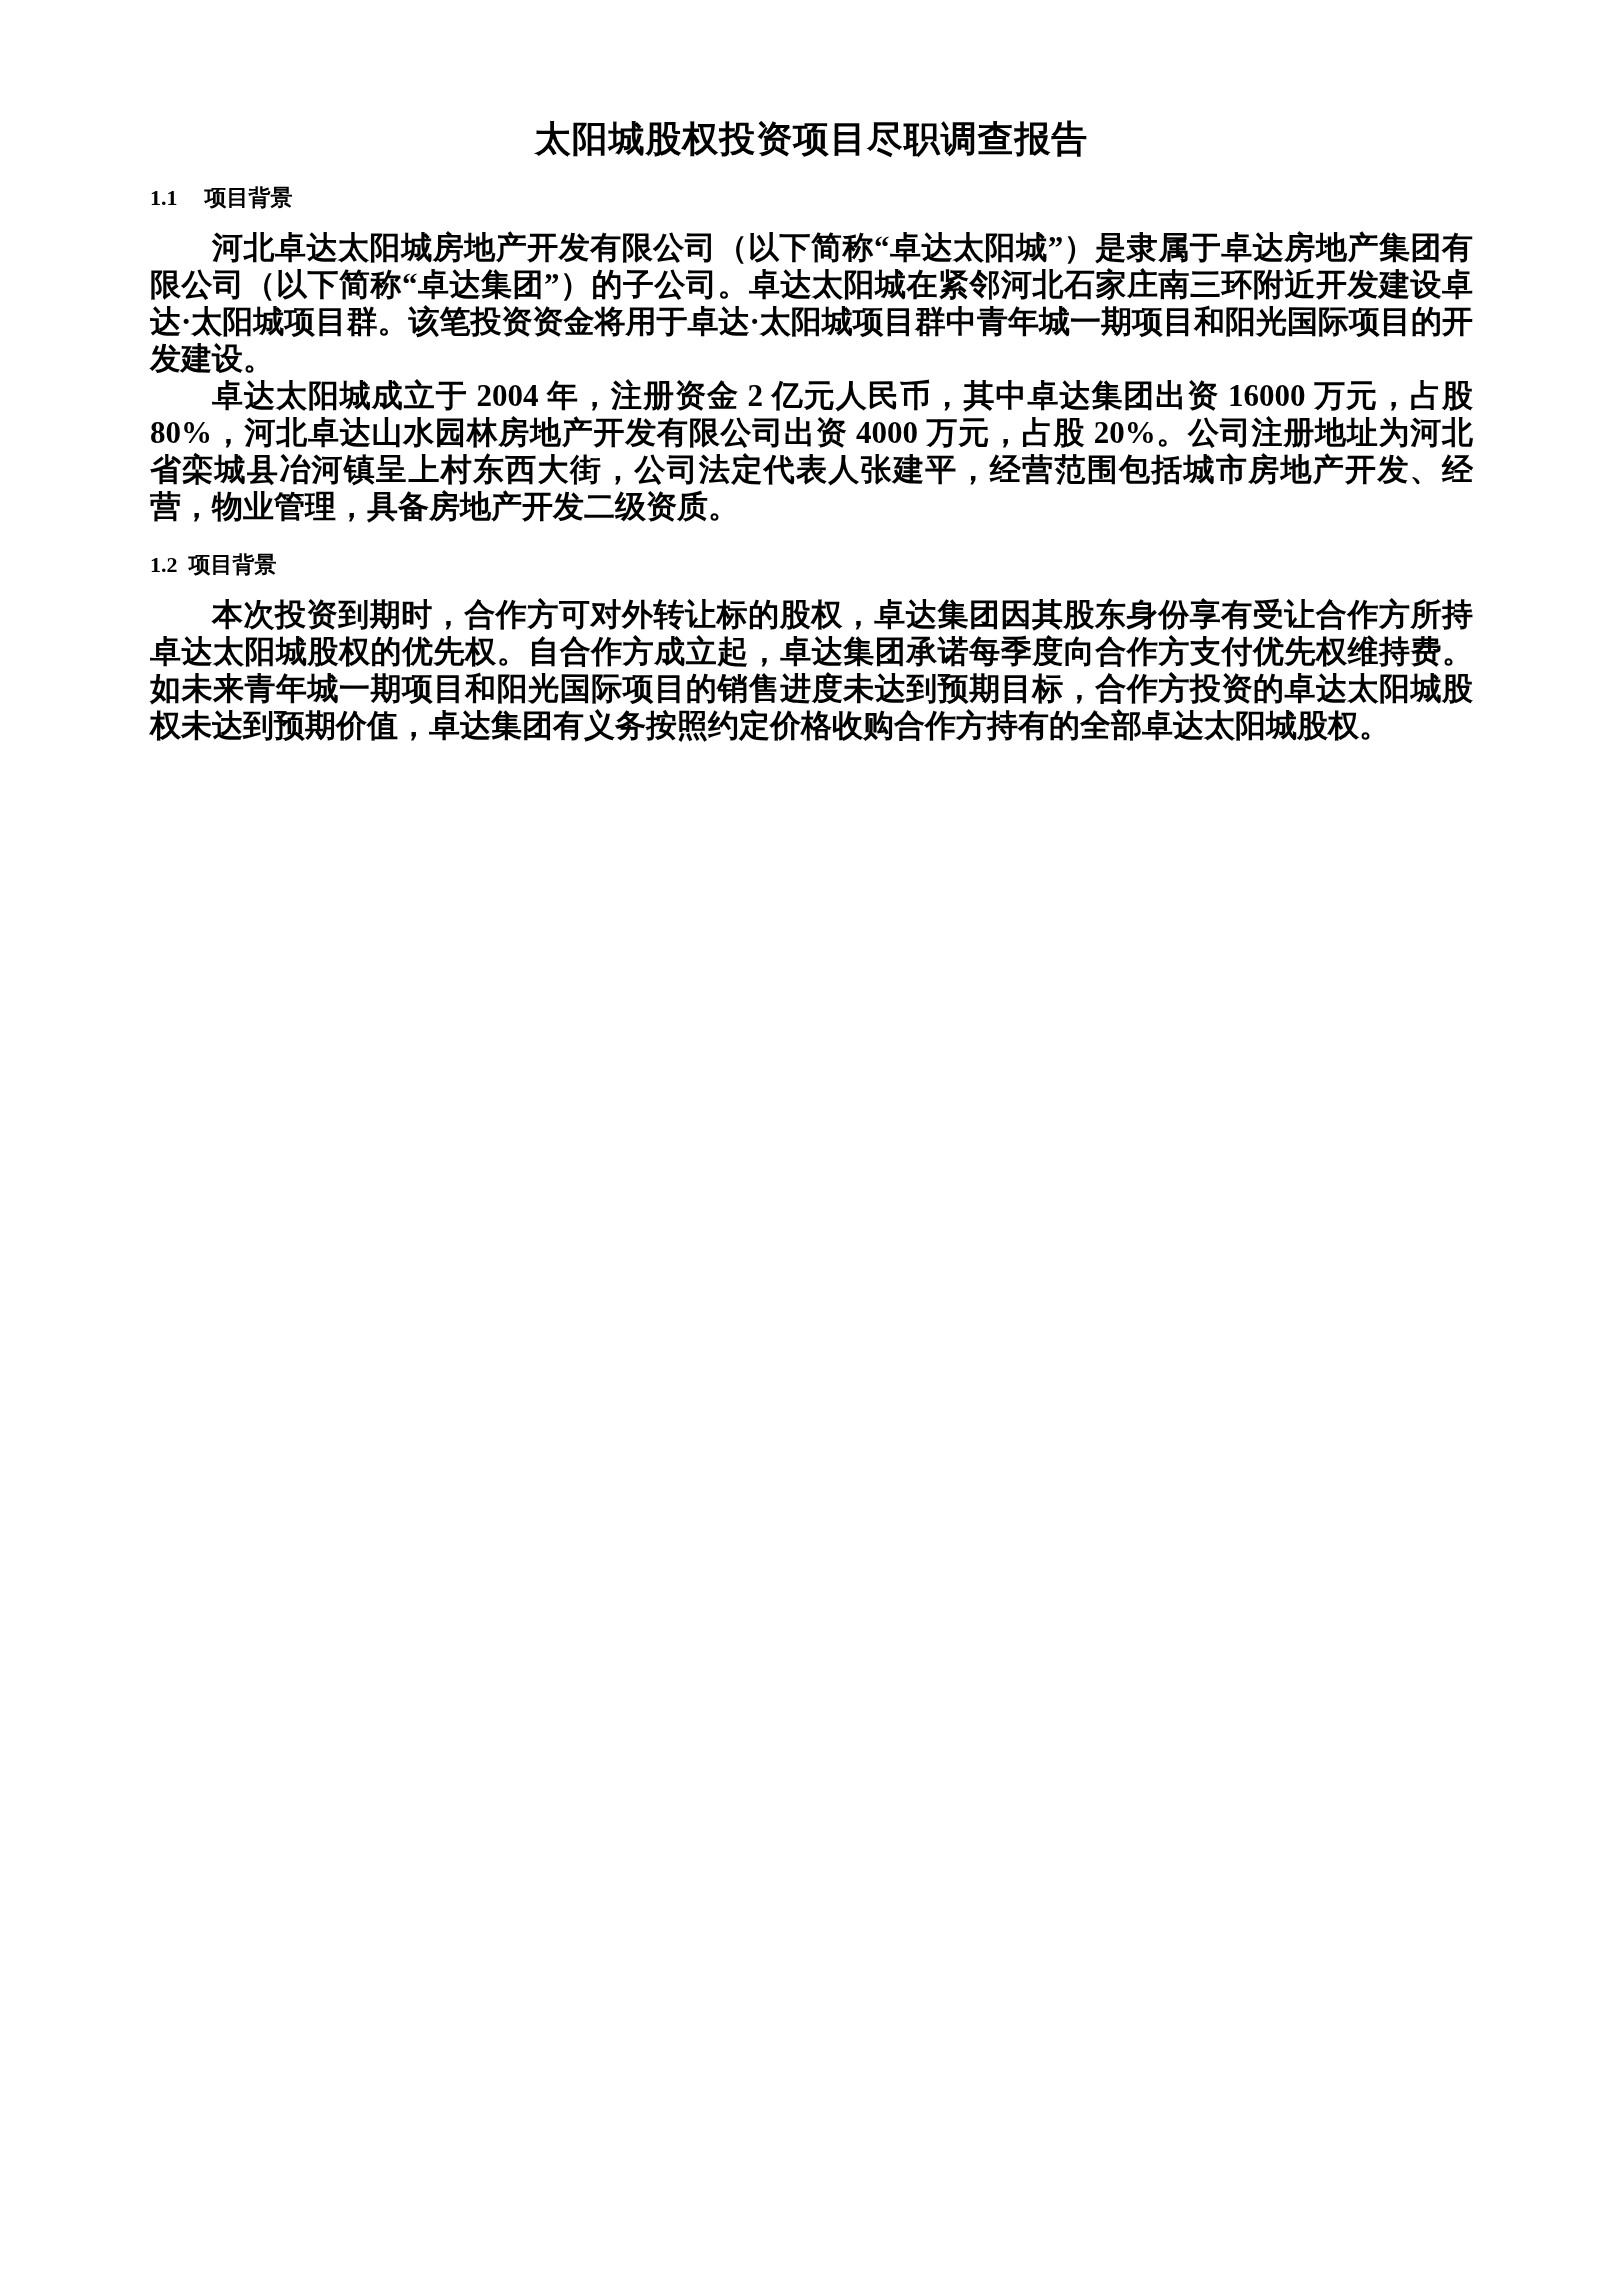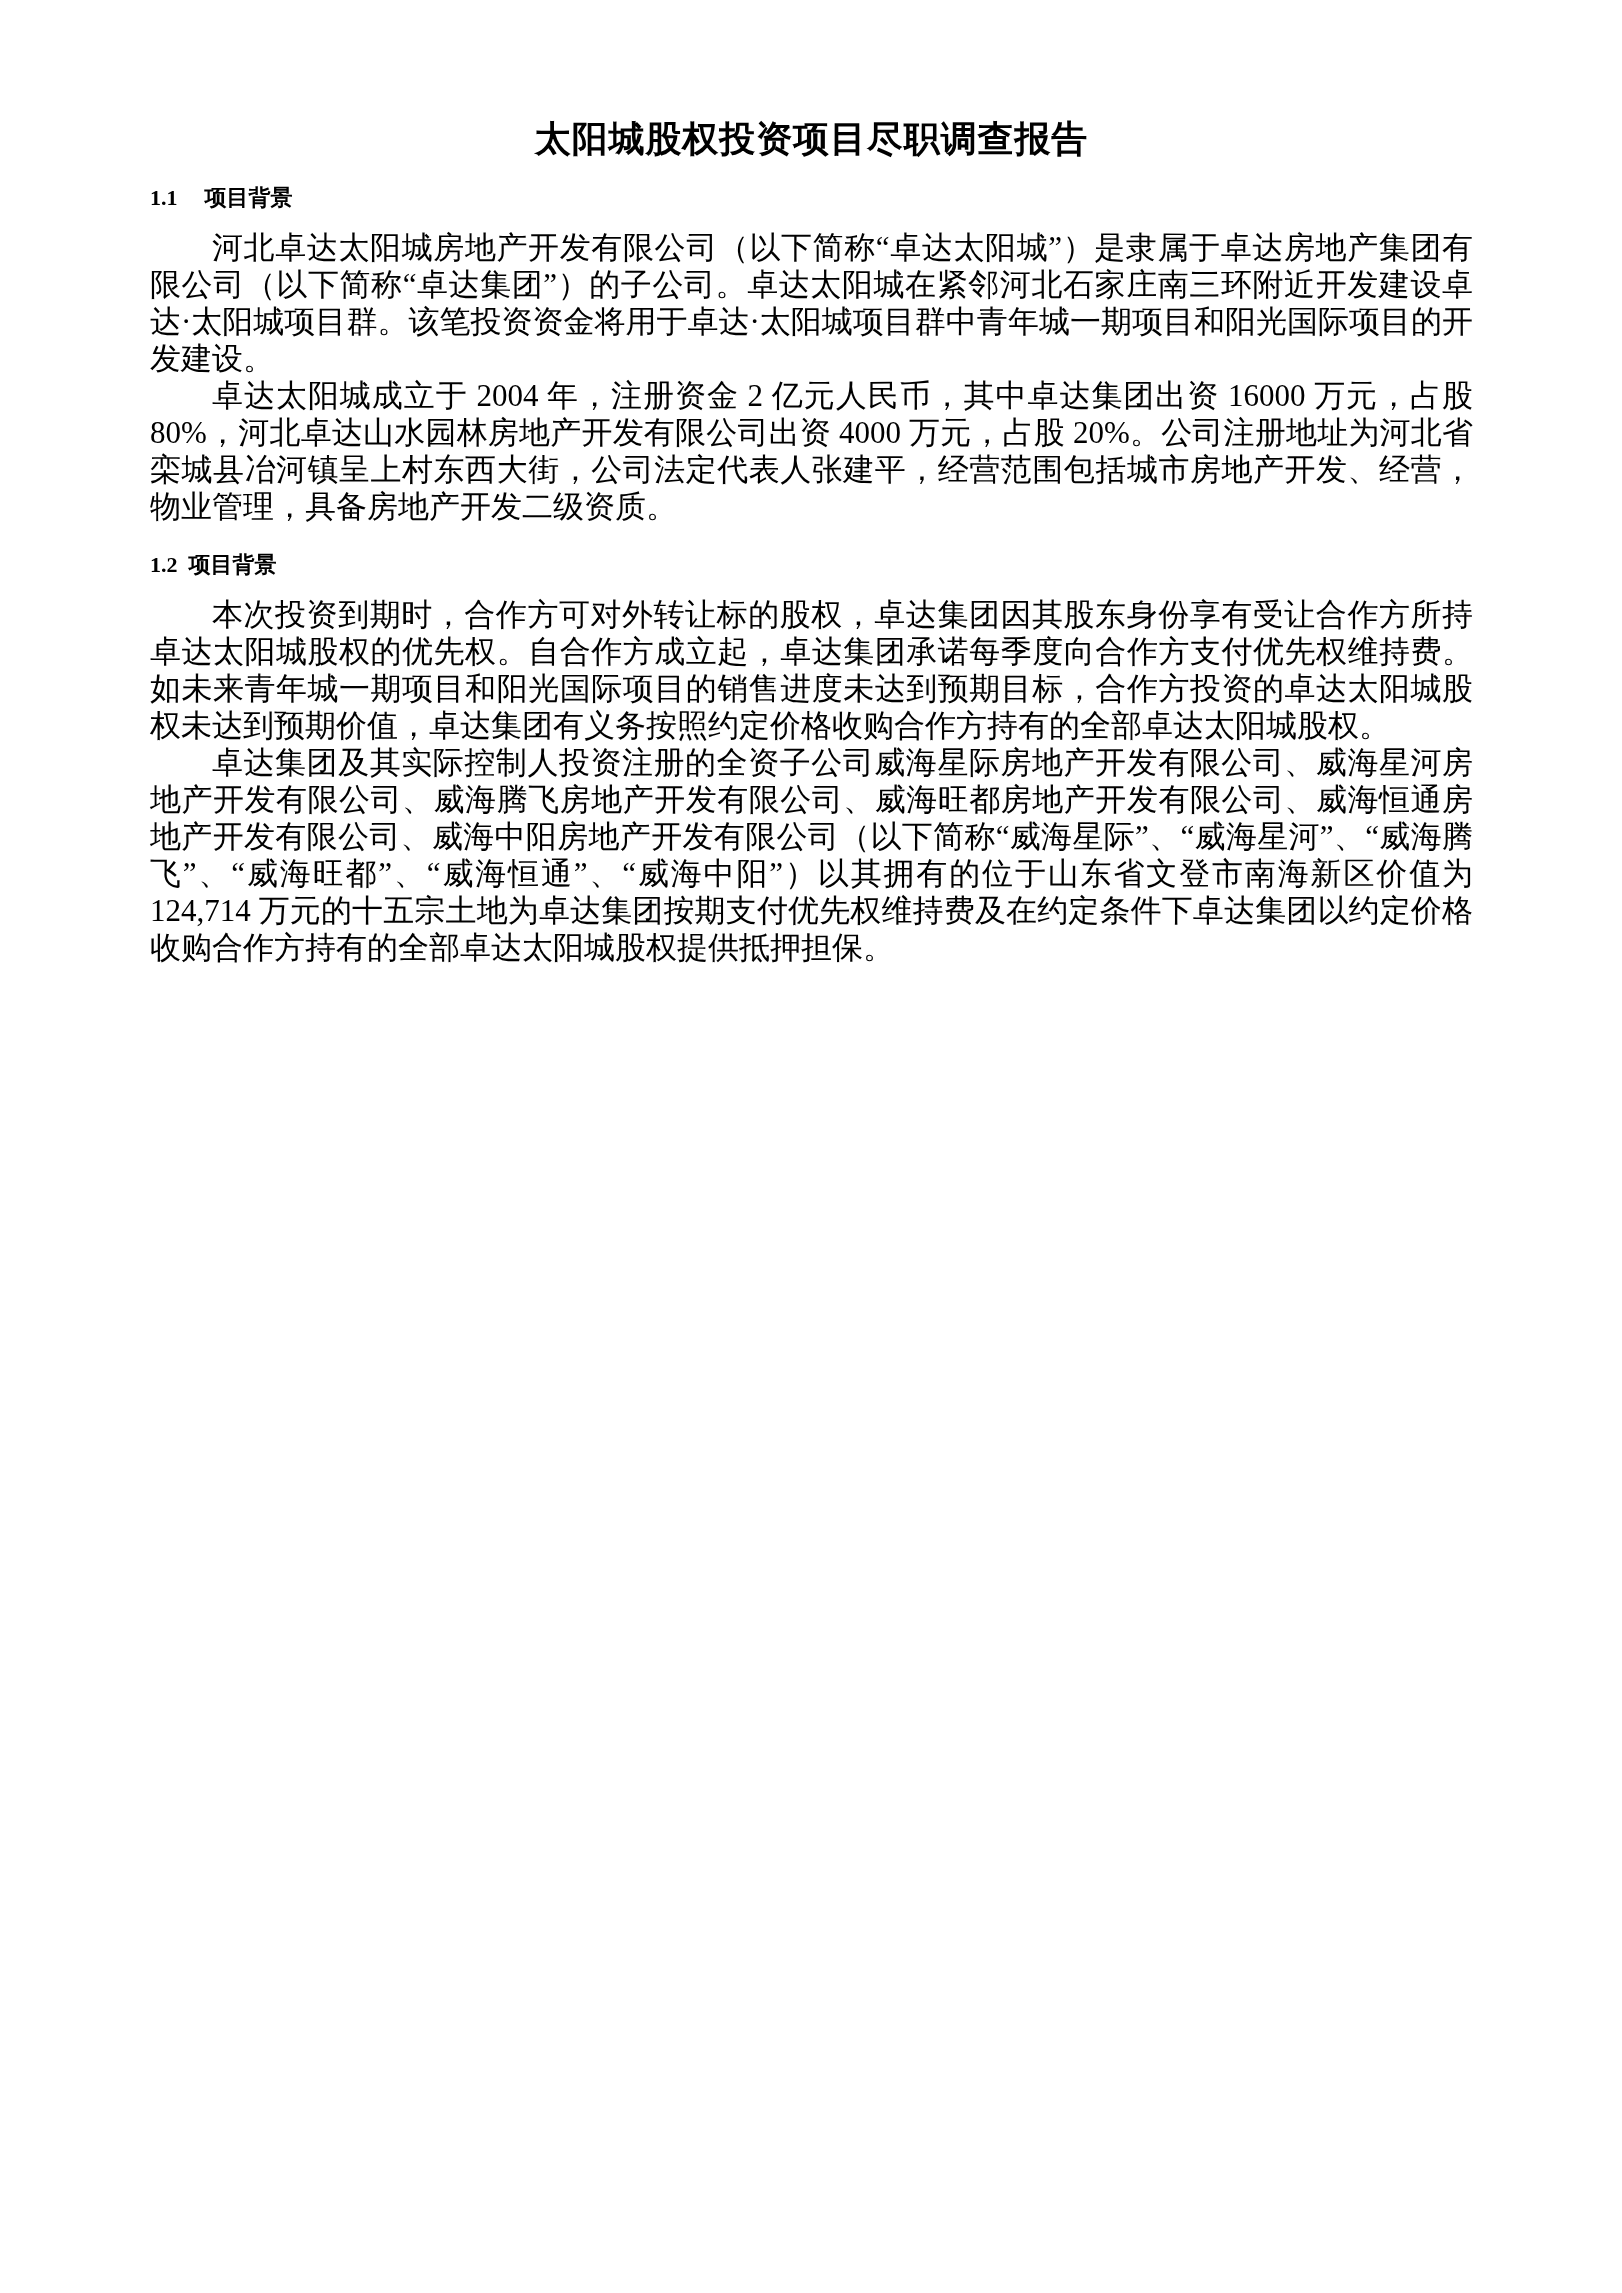--- a/index.html
+++ b/index.html
@@ -50,20 +50,21 @@
   .h2-heading.tight .sec-num {
     margin-right: 11px;
   }
   .para {
     font-size: 31px;
     line-height: 37px;
     text-align: justify;
     text-justify: inter-ideograph;
     text-indent: 2em;
     margin: 0;
+    font-weight: bold;
   }
   .spacer-sm { height: 5.5px; }
 </style>
 </head>
 <body>
 
 <div class="page">
 
   <div class="doc-title">太阳城股权投资项目尽职调查报告</div>
 
@@ -78,16 +79,15 @@
 
   <div class="spacer-sm"></div>
 
   <div class="h2-heading tight">
     <span class="sec-num">1.2</span><span>项目背景</span>
   </div>
 
 
   <p class="para">本次投资到期时，合作方可对外转让标的股权，卓达集团因其股东身份享有受让合作方所持卓达太阳城股权的优先权。自合作方成立起，卓达集团承诺每季度向合作方支付优先权维持费。如未来青年城一期项目和阳光国际项目的销售进度未达到预期目标，合作方投资的卓达太阳城股权未达到预期价值，卓达集团有义务按照约定价格收购合作方持有的全部卓达太阳城股权。</p>
 
-  <p class="para">卓达集团及其实际控制人投资注册的全资子公司威海星际房地产开发有限公司、威海星河房地产开发有限公司、威海腾飞房地产开发有限公司、威海旺都房地产开发有限公司、威海恒通房地产开发有限公司、威海中阳房地产开发有限公司（以下简称“威海星际”、“威海星河”、“威海腾飞”、“威海旺都”、“威海恒通”、“威海中阳”）以其拥有的位于山东省文登市南海新区价值为 124,714 万元的十五宗土地为卓达集团按期支付优先权维持费及在约定条件下卓达集团以约定价格收购合作方持有的全部卓达太阳城股权提供抵押担保。</p>
 
 </div>
 
 
 </body></html>

